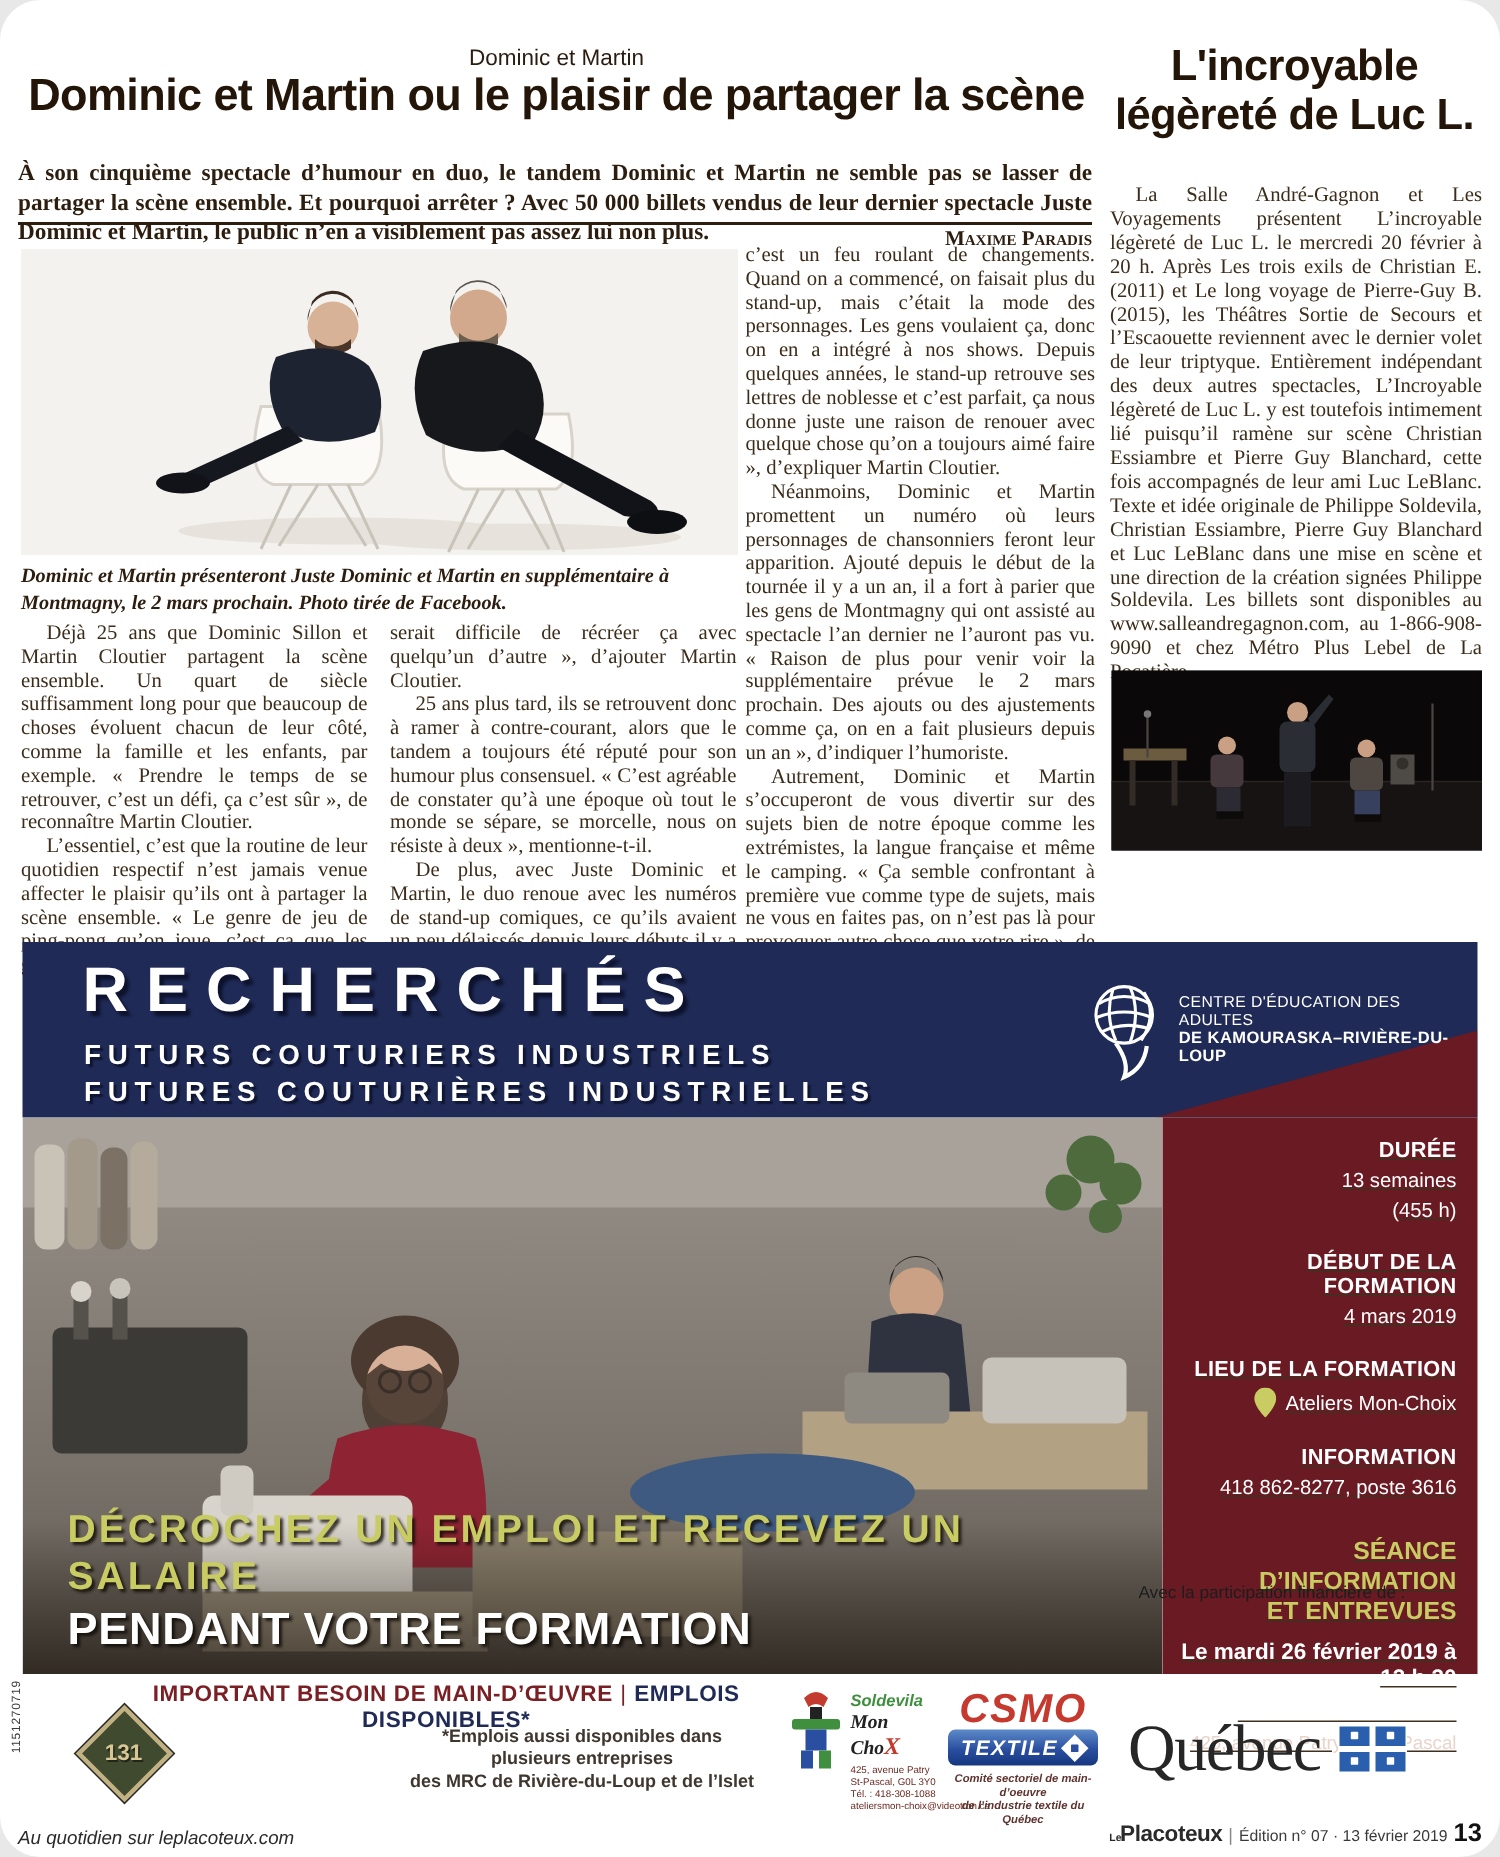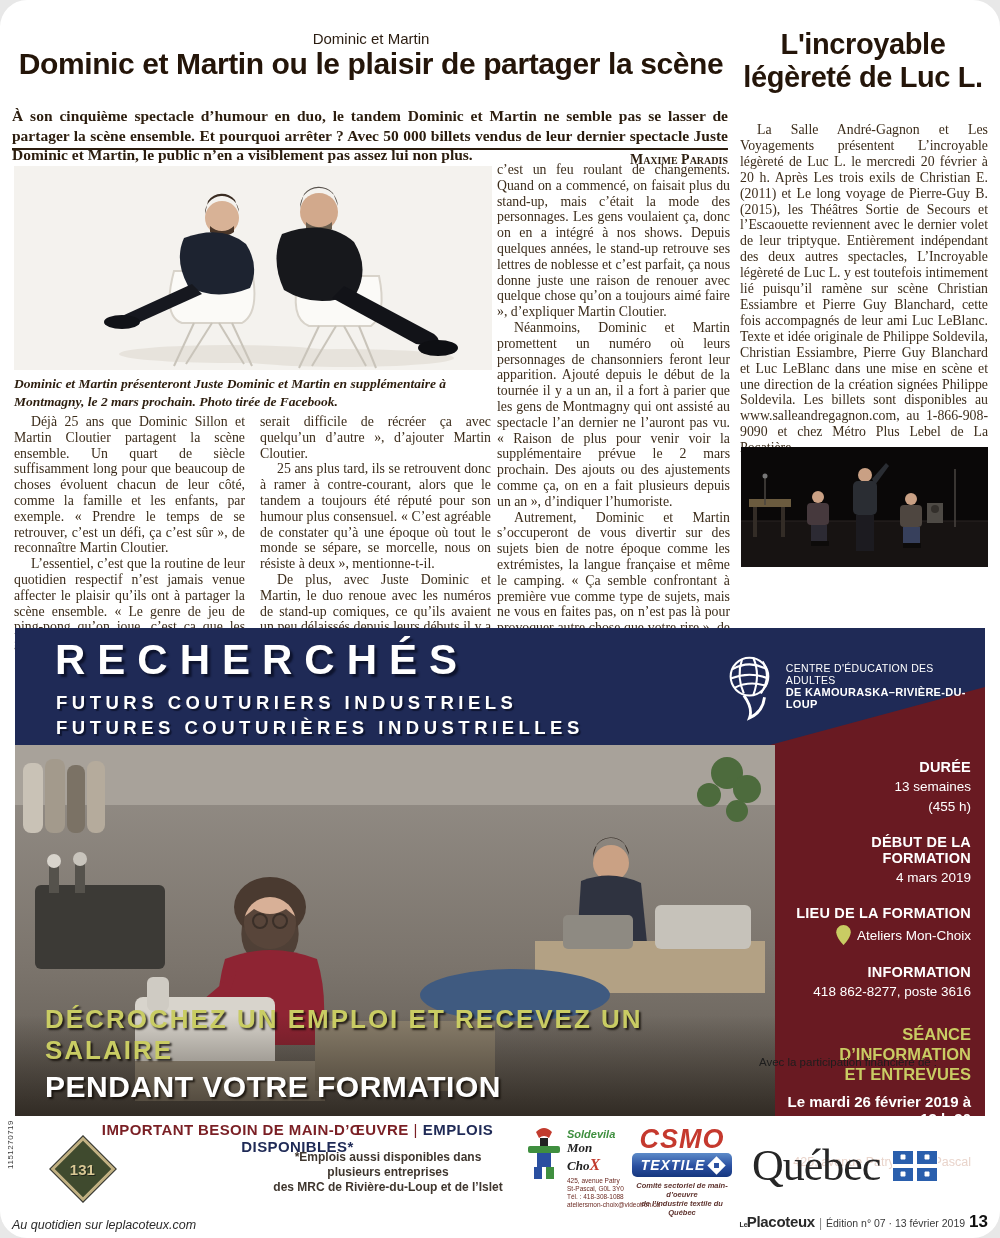--- a/index.html
+++ b/index.html
@@ -38,21 +38,21 @@
   .a2-title { position:absolute; left:738px; top:28px; width:250px; text-align:center;
     font-family:"Liberation Sans", sans-serif; font-weight:bold; font-size:29px;
     line-height:33px; letter-spacing:-0.4px; color:#241509; }
   .a2-body { position:absolute; left:740px; top:122px; width:248px;
     font-size:13.8px; line-height:15.9px; text-align:justify; color:#3c2c1a; }
   .a2-body .first { text-indent:17px; }
   .a2-photo { position:absolute; left:741px; top:447px; width:247px; height:120px; background:#0a0808; }
   .a2-photo svg { display:block; width:100%; height:100%; }
 
   
-  .ad { position:absolute; left:15px; top:628px; width:970px; height:380px; }
+  .ad { position:absolute; left:15px; top:628px; width:970px; height:380px;text-decoration:underline; }
   .ad-head { position:relative; width:100%; height:117px; background:#1f2a56; overflow:hidden; }
   .wedge { position:absolute; right:0; bottom:0; width:215px; height:58px; background:#691a22;
     clip-path:polygon(100% 0, 100% 100%, 0 100%); }
   .recherches { position:absolute; left:40px; top:8px;
     font-family:"Liberation Sans", sans-serif; font-weight:bold; font-size:42px;
     letter-spacing:12px; color:#ffffff; text-shadow:3px 3px 2px rgba(5,8,25,0.65); }
   .fut1, .fut2 { position:absolute; left:41px;
     font-family:"Liberation Sans", sans-serif; font-weight:bold; font-size:18.5px;
     letter-spacing:4.5px; color:#ffffff; text-shadow:2px 2px 1px rgba(5,8,25,0.6); }
   .fut1 { top:64px; } .fut2 { top:89px; }

